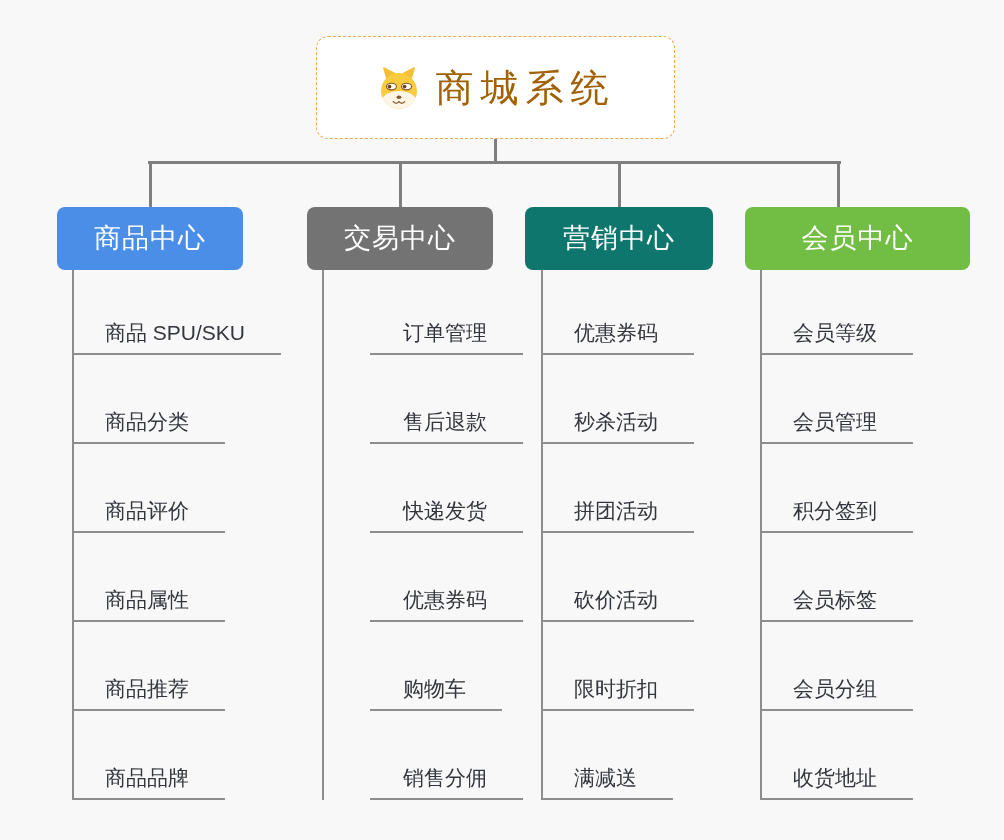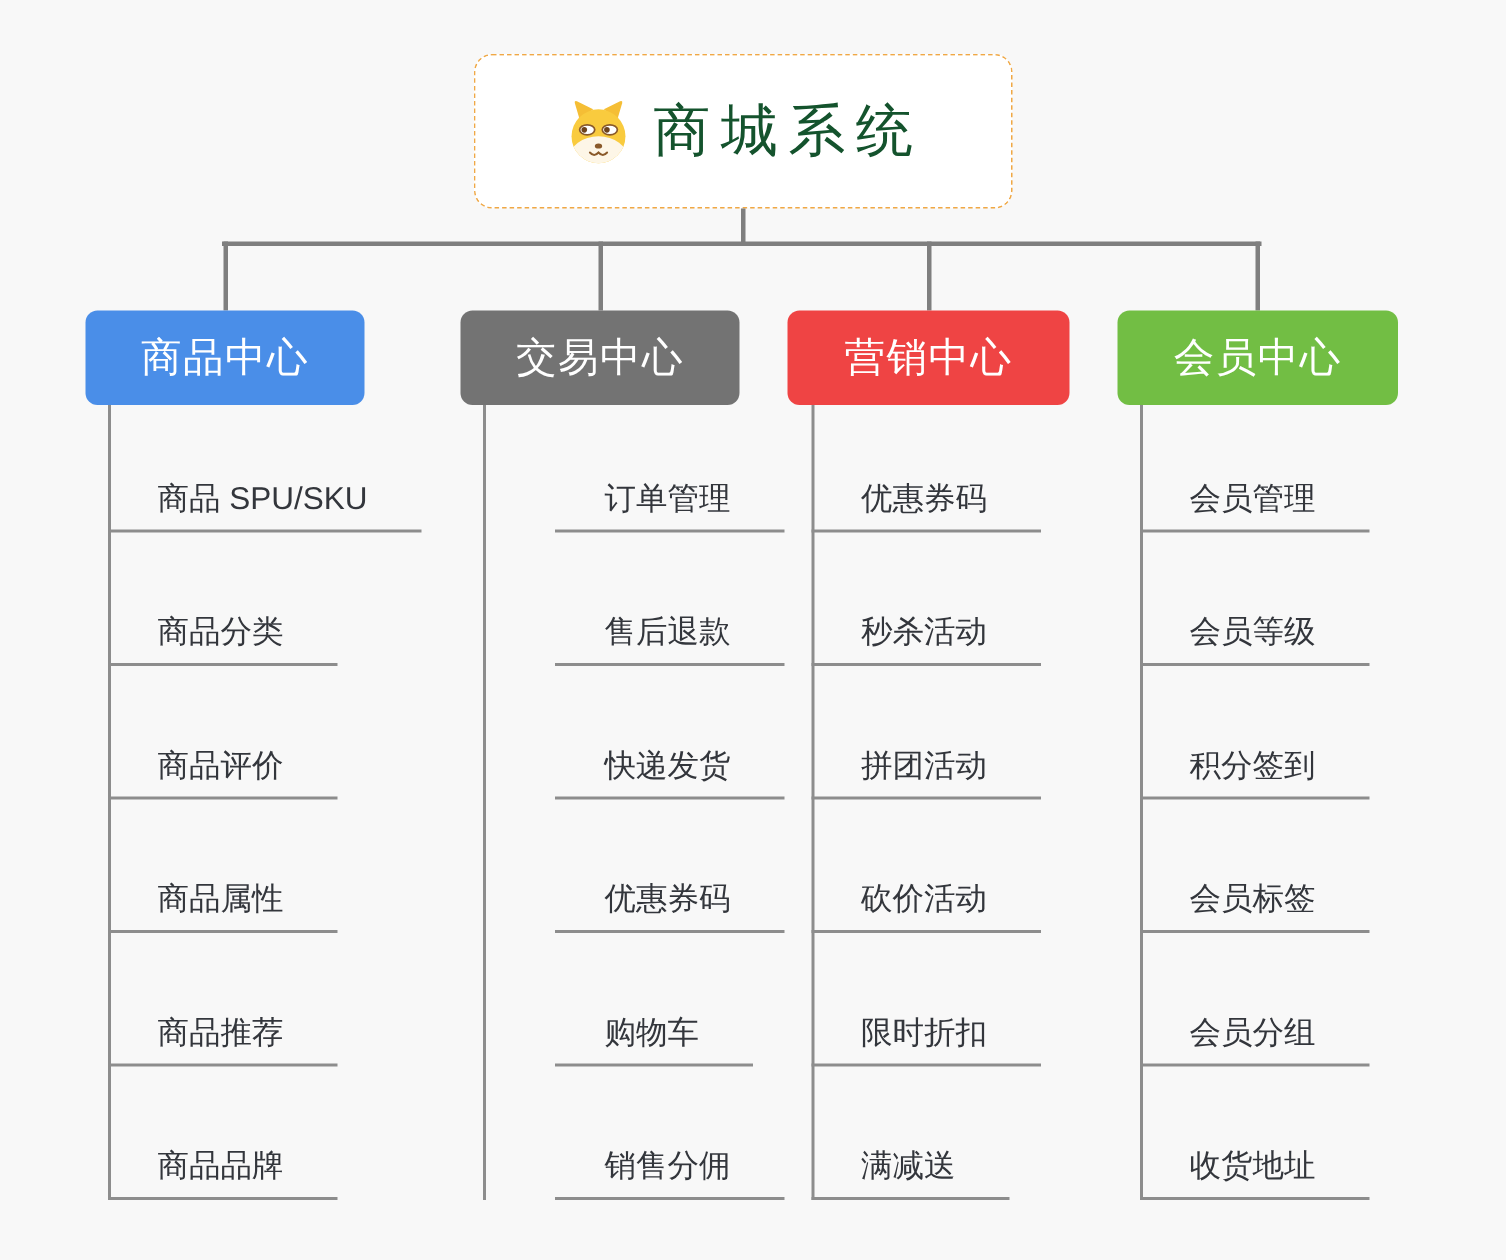--- a/index.html
+++ b/index.html
@@ -22,21 +22,21 @@
     border:1px dashed #F0A845;
     border-radius:12px;
     display:flex;align-items:center;justify-content:center;
     gap:14px;
     cursor:pointer;
   }
   .root-title{
     font-size:38px;
     font-weight:500;
     letter-spacing:7px;
-    color:#14532d;
+    color:#a16207;
     line-height:1;
     white-space:nowrap;
   }
   .doge{width:46px;height:46px;display:block;}
   
   .line{position:absolute;background:#7F7F7F;}
   .leafline{position:absolute;background:#8D8D8D;}
   
   .branch-node{
     position:absolute;top:207px;height:63px;
@@ -112,36 +112,36 @@
       <div class="leafline" style="left: 322px; top: 270px; width: 2px; height: 530px;"></div>
       <div class="leaf-list" style="left: 322px; padding-left: 48px;">
         <div class="leaf-item">订单管理</div>
         <div class="leaf-item">售后退款</div>
         <div class="leaf-item">快递发货</div>
         <div class="leaf-item">优惠券码</div>
         <div class="leaf-item">购物车</div>
         <div class="leaf-item">销售分佣</div>
       </div>
       <div class="line" style="left: 618px; top: 161px; width: 3px; height: 46px;"></div>
-      <div class="branch-node" style="left: 525px; width: 188px; background: #ef4444; text-align: right;">营销中心</div>
+      <div class="branch-node" style="left: 525px; width: 188px; background: #0f766e; text-align: right;">营销中心</div>
       <div class="leafline" style="left: 541px; top: 270px; width: 2px; height: 530px;"></div>
       <div class="leaf-list" style="left: 541px;">
         <div class="leaf-item">优惠券码</div>
         <div class="leaf-item">秒杀活动</div>
         <div class="leaf-item">拼团活动</div>
         <div class="leaf-item">砍价活动</div>
         <div class="leaf-item">限时折扣</div>
         <div class="leaf-item">满减送</div>
       </div>
       <div class="line" style="left: 837px; top: 161px; width: 3px; height: 46px;"></div>
-      <div class="branch-node" style="left: 745px; width: 187px; background: rgb(114, 190, 68);">会员中心</div>
+      <div class="branch-node" style="left: 745px; width: 225px; background: rgb(114, 190, 68);">会员中心</div>
       <div class="leafline" style="left: 760px; top: 270px; width: 2px; height: 530px;"></div>
       <div class="leaf-list" style="left: 760px;">
+        <div class="leaf-item">会员等级</div>
         <div class="leaf-item">会员管理</div>
-        <div class="leaf-item">会员等级</div>
         <div class="leaf-item">积分签到</div>
         <div class="leaf-item">会员标签</div>
         <div class="leaf-item">会员分组</div>
         <div class="leaf-item">收货地址</div>
       </div>
     </div>
 
 </div>
 
 </body></html>

